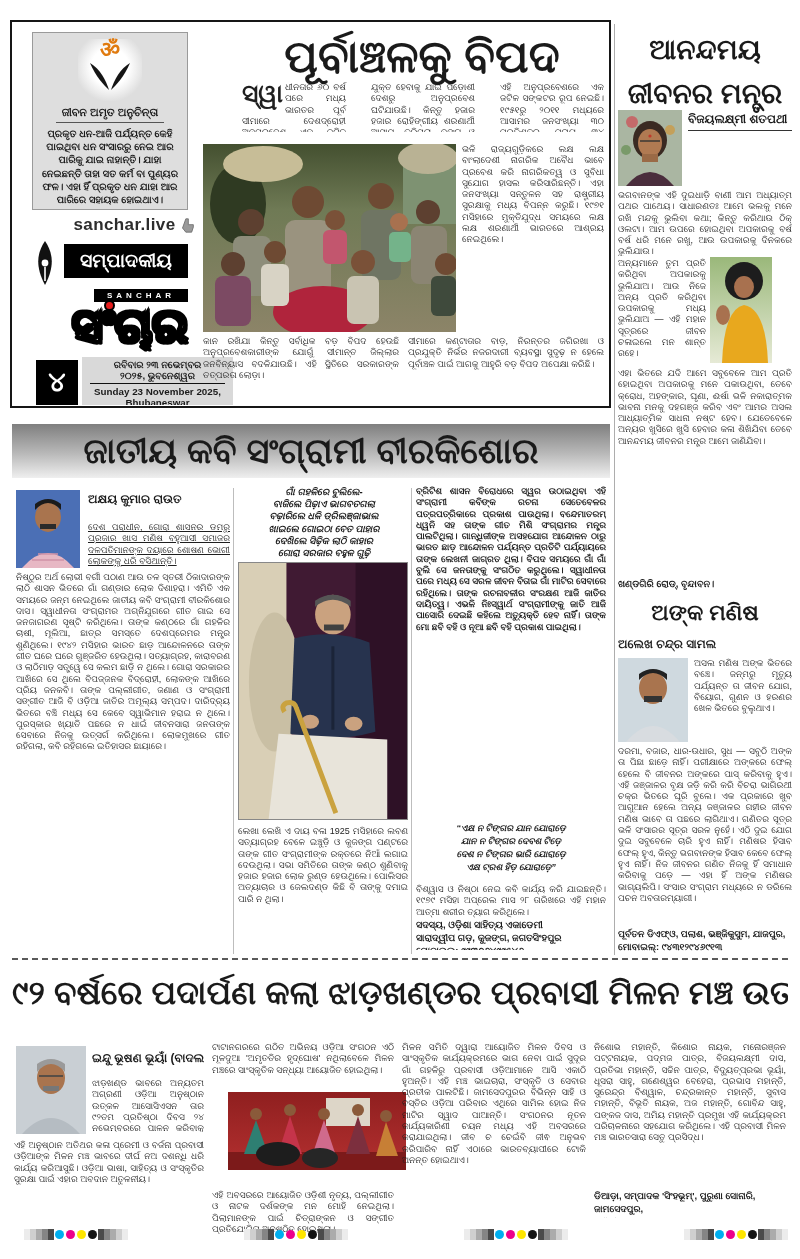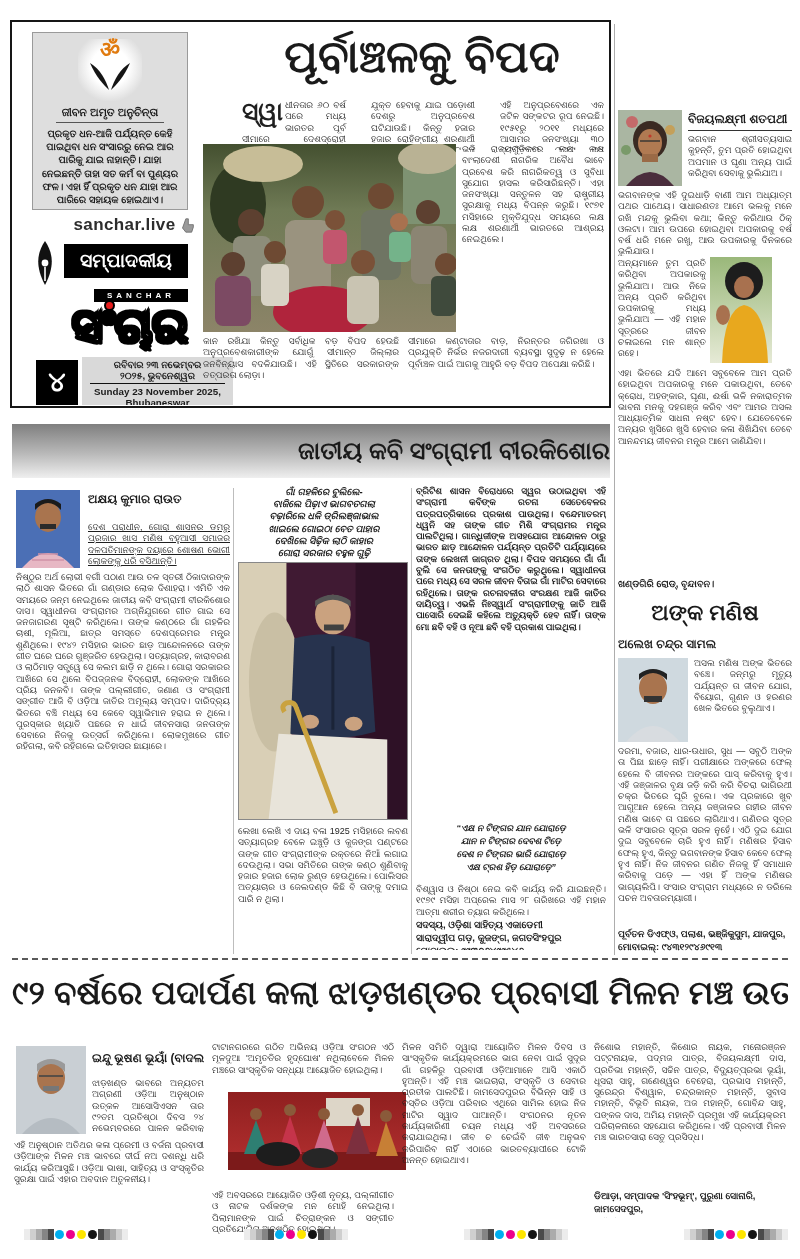--- a/index.html
+++ b/index.html
@@ -24,21 +24,21 @@
      -webkit-text-stroke:2.2px #000;
      text-shadow:-2px -2px 0 #000, 2px -2px 0 #000, -2px 2px 0 #000, 2px 2px 0 #000; }
   .logo-dot{ left:104px; top:300px; width:11px; height:11px; border-radius:50%; background:var(--accent-red); border:2px solid #000; }
   .pagenum-box{ left:36px; top:360px; width:42px; height:45px; background:#000; color:#fff; font-size:27px; font-weight:bold; text-align:center; line-height:45px; }
   .date-box{ left:82px; top:357px; width:151px; height:48px; background:#d9d9d9; text-align:center; padding-top:2px; }
   .date-od{ font-size:9.6px; font-weight:bold; line-height:11px; }
   .date-rule{ height:1px; background:#111; margin:2px 8px; }
   .date-en{ font-size:9.8px; font-weight:bold; line-height:11px; }
 
   .ed-headline{ left:238px; top:26px; width:368px; height:62px; font-size:45px; font-weight:800; text-align:center; line-height:62px; white-space:nowrap; }
-  .ed-intro{ left:242px; top:100px; width:362px; height:50px; display:flex; gap:25px; }
+  .ed-intro{ left:242px; top:82px; width:362px; height:50px; display:flex; gap:25px; }
   .ed-intro > div{ flex:1; }
   .dropcap{ float:left; font-size:25px; font-weight:bold; line-height:23px; padding-right:2px; }
   .photo-refugees{ left:203px; top:144px; width:253px; height:188px; }
   .ed-side{ left:462px; top:144px; width:142px; height:188px; }
   .ed-bottom{ left:203px; top:336px; width:401px; height:66px; display:flex; gap:9px; }
   .ed-bottom > div{ flex:1; }
 
   
   .rail-divider{ left:614px; top:24px; width:1px; height:931px; background:#adadad; }
   .rn-headline{ left:618px; top:28px; width:174px; height:90px; font-size:28px; font-weight:800; text-align:center; line-height:44px; }
@@ -52,21 +52,21 @@
   .t1c{ left:618px; top:368px; width:174px; height:208px; }
   .close1{ left:618px; top:578px; width:174px; height:13px; font-size:9.5px; font-weight:bold; }
   .ank-headline{ left:618px; top:598px; width:174px; height:30px; font-size:22px; font-weight:800; text-align:center; line-height:30px; }
   .byline2{ left:618px; top:634px; width:174px; height:18px; }
   .photo-man2{ left:618px; top:658px; width:70px; height:84px; }
   .t2a{ left:694px; top:658px; width:98px; height:84px; }
   .t2b{ left:618px; top:746px; width:174px; height:182px; }
   .close2{ left:618px; top:928px; width:174px; height:26px; font-size:9.3px; font-weight:bold; line-height:12.5px; }
 
   
-  .feat-bar{ left:12px; top:424px; width:598px; height:54px; background:linear-gradient(180deg,#7f7f7f 0%,#b9b9b9 55%,#efefef 100%); font-size:24px; font-weight:800; text-align:right; line-height:54px; white-space:nowrap; }
+  .feat-bar{ left:12px; top:424px; width:598px; height:54px; background:linear-gradient(180deg,#7f7f7f 0%,#b9b9b9 55%,#efefef 100%); font-size:35px; font-weight:800; text-align:center; line-height:54px; white-space:nowrap; }
   .photo-man1{ left:16px; top:490px; width:64px; height:78px; }
   .byline3{ left:88px; top:492px; width:142px; height:18px; font-size:12.5px; }
   .f1top{ left:88px; top:522px; width:142px; height:46px;text-decoration:underline; }
   .f1body{ left:16px; top:572px; width:214px; height:382px; }
   .col-div1{ left:233px; top:488px; width:1px; height:466px; background:#bdbdbd; }
   .col-div2{ left:411px; top:488px; width:1px; height:466px; background:#bdbdbd; }
   .poem{ left:240px; top:486px; width:168px; height:74px; font-size:9.5px; font-weight:bold; font-style:italic; line-height:12.2px; text-align:center; }
   .photo-poet{ left:238px; top:562px; width:170px; height:258px; border:1px solid #888; }
   .f2body{ left:238px; top:826px; width:170px; height:126px; }
   .f3a{ left:416px; top:486px; width:190px; height:334px;font-weight:bold; }
@@ -185,36 +185,36 @@
         <rect x="144" y="132" width="32" height="48" rx="7" fill="#c9c4b2"></rect>
     </svg>
   </div>
   <div class="abs ed-side bt">ଭଳି ରାଜ୍ୟଗୁଡ଼ିକରେ ଲକ୍ଷ ଲକ୍ଷ ବାଂଲାଦେଶୀ ନାଗରିକ ଅବୈଧ ଭାବେ ପ୍ରବେଶ କରି ନାଗରିକତ୍ୱ ଓ ସୁବିଧା ସୁଯୋଗ ହାସଲ କରିସାରିଛନ୍ତି। ଏହା ଜନସଂଖ୍ୟା ସନ୍ତୁଳନ ସହ ରାଷ୍ଟ୍ରୀୟ ସୁରକ୍ଷାକୁ ମଧ୍ୟ ବିପନ୍ନ କରୁଛି। ୧୯୭୧ ମସିହାରେ ମୁକ୍ତିଯୁଦ୍ଧ ସମୟରେ ଲକ୍ଷ ଲକ୍ଷ ଶରଣାର୍ଥୀ ଭାରତରେ ଆଶ୍ରୟ ନେଇଥିଲେ।</div>
   <div class="abs ed-bottom">
     <div class="bt">କାନ ରଖିଯା କିନ୍ତୁ ସର୍ବାଧିକ ବଡ଼ ବିପଦ ହେଉଛି ଅନୁପ୍ରବେଶକାରୀଙ୍କ ଯୋଗୁଁ ସୀମାନ୍ତ ଜିଲ୍ଲାର ଜନବିନ୍ୟାସ ବଦଳିଯାଉଛି। ଏହି ସ୍ଥିତିରେ ସରକାରଙ୍କ ତତ୍ପରତା ଲୋଡ଼ା।</div>
     <div class="bt">ସୀମାରେ କଣ୍ଟାତାର ବାଡ଼, ନିରନ୍ତର ଜଗିରଖା ଓ ପ୍ରଯୁକ୍ତି ନିର୍ଭର ନଜରଦାରୀ ବ୍ୟବସ୍ଥା ସୁଦୃଢ଼ ନ ହେଲେ ପୂର୍ବାଞ୍ଚଳ ପାଇଁ ଆଗକୁ ଆହୁରି ବଡ଼ ବିପଦ ଅପେକ୍ଷା କରିଛି।</div>
   </div>
 
   <div class="abs rail-divider"></div>
+  <div class="abs rn-headline">ଆନନ୍ଦମୟ ଜୀବନର ମନ୍ତ୍ର</div>
   <div class="abs photo-woman">
     <svg viewBox="0 0 64 76" preserveAspectRatio="none">
       <rect width="64" height="76" fill="#aab6a2"></rect>
       <circle cx="14" cy="12" r="6" fill="#c46a6a"></circle>
         <circle cx="52" cy="20" r="5" fill="#c4a05a"></circle>
         <circle cx="8" cy="40" r="5" fill="#7a9a6a"></circle>
       <ellipse cx="32" cy="30" rx="17" ry="19" fill="#3a2a22"></ellipse>
       <ellipse cx="32" cy="33" rx="12" ry="14" fill="#b07a52"></ellipse>
       <rect x="24" y="44" width="16" height="8" fill="#9a6a46"></rect>
       <path d="M8,76 Q32,48 56,76 Z" fill="#4a2d3c"></path>
       <circle cx="32" cy="26" r="1.6" fill="#c0392b"></circle>
       <line x1="22" y1="31" x2="42" y2="31" stroke="#333" stroke-width="1.4"></line>
     </svg>
   </div>
   <div class="abs byline byline1">ବିଜୟଲକ୍ଷ୍ମୀ ଶତପଥୀ</div>
-  <div class="abs t1a bt">ଭଗବାନ ଶ୍ରୀସତ୍ୟସାଇ କୁହନ୍ତି, ତୁମ ପ୍ରତି ହୋଇଥିବା ଅପମାନ ଓ ଘୃଣା ଅନ୍ୟ ପାଇଁ କରିଥିବା ସେବାକୁ ଭୁଲିଯାଅ।</div>
   <div class="abs t1b bt">ଭଗବାନଙ୍କ ଏହି ଦୁଇଧାଡ଼ି ବାଣୀ ଆମ ଅଧ୍ୟାତ୍ମ ପଥର ପାଥେୟ। ସାଧାରଣତଃ ଆମେ ଭଲକୁ ମନେ ରଖି ମନ୍ଦକୁ ଭୁଲିବା କଥା; କିନ୍ତୁ କରିଥାଉ ଠିକ୍ ଓଲଟା। ଆମ ଉପରେ ହୋଇଥିବା ଅପକାରକୁ ବର୍ଷ ବର୍ଷ ଧରି ମନେ ରଖୁ, ଆଉ ଉପକାରକୁ ଦିନକରେ ଭୁଲିଯାଉ।</div>
   <div class="abs t1sai bt">ଅନ୍ୟମାନେ ତୁମ ପ୍ରତି କରିଥିବା ଅପକାରକୁ ଭୁଲିଯାଅ। ଆଉ ନିଜେ ଅନ୍ୟ ପ୍ରତି କରିଥିବା ଉପକାରକୁ ମଧ୍ୟ ଭୁଲିଯାଅ — ଏହି ମହାନ ସୂତ୍ରରେ ଜୀବନ ଚଳାଇଲେ ମନ ଶାନ୍ତ ରହେ।</div>
   <div class="abs photo-sai">
     <svg viewBox="0 0 62 106" preserveAspectRatio="none">
       <defs>
           <linearGradient id="sg" x1="0" y1="0" x2="0" y2="1">
             <stop offset="0" stop-color="#9ab87a"></stop>
             <stop offset="1" stop-color="#e6ead6"></stop>
           </linearGradient>
         </defs>

